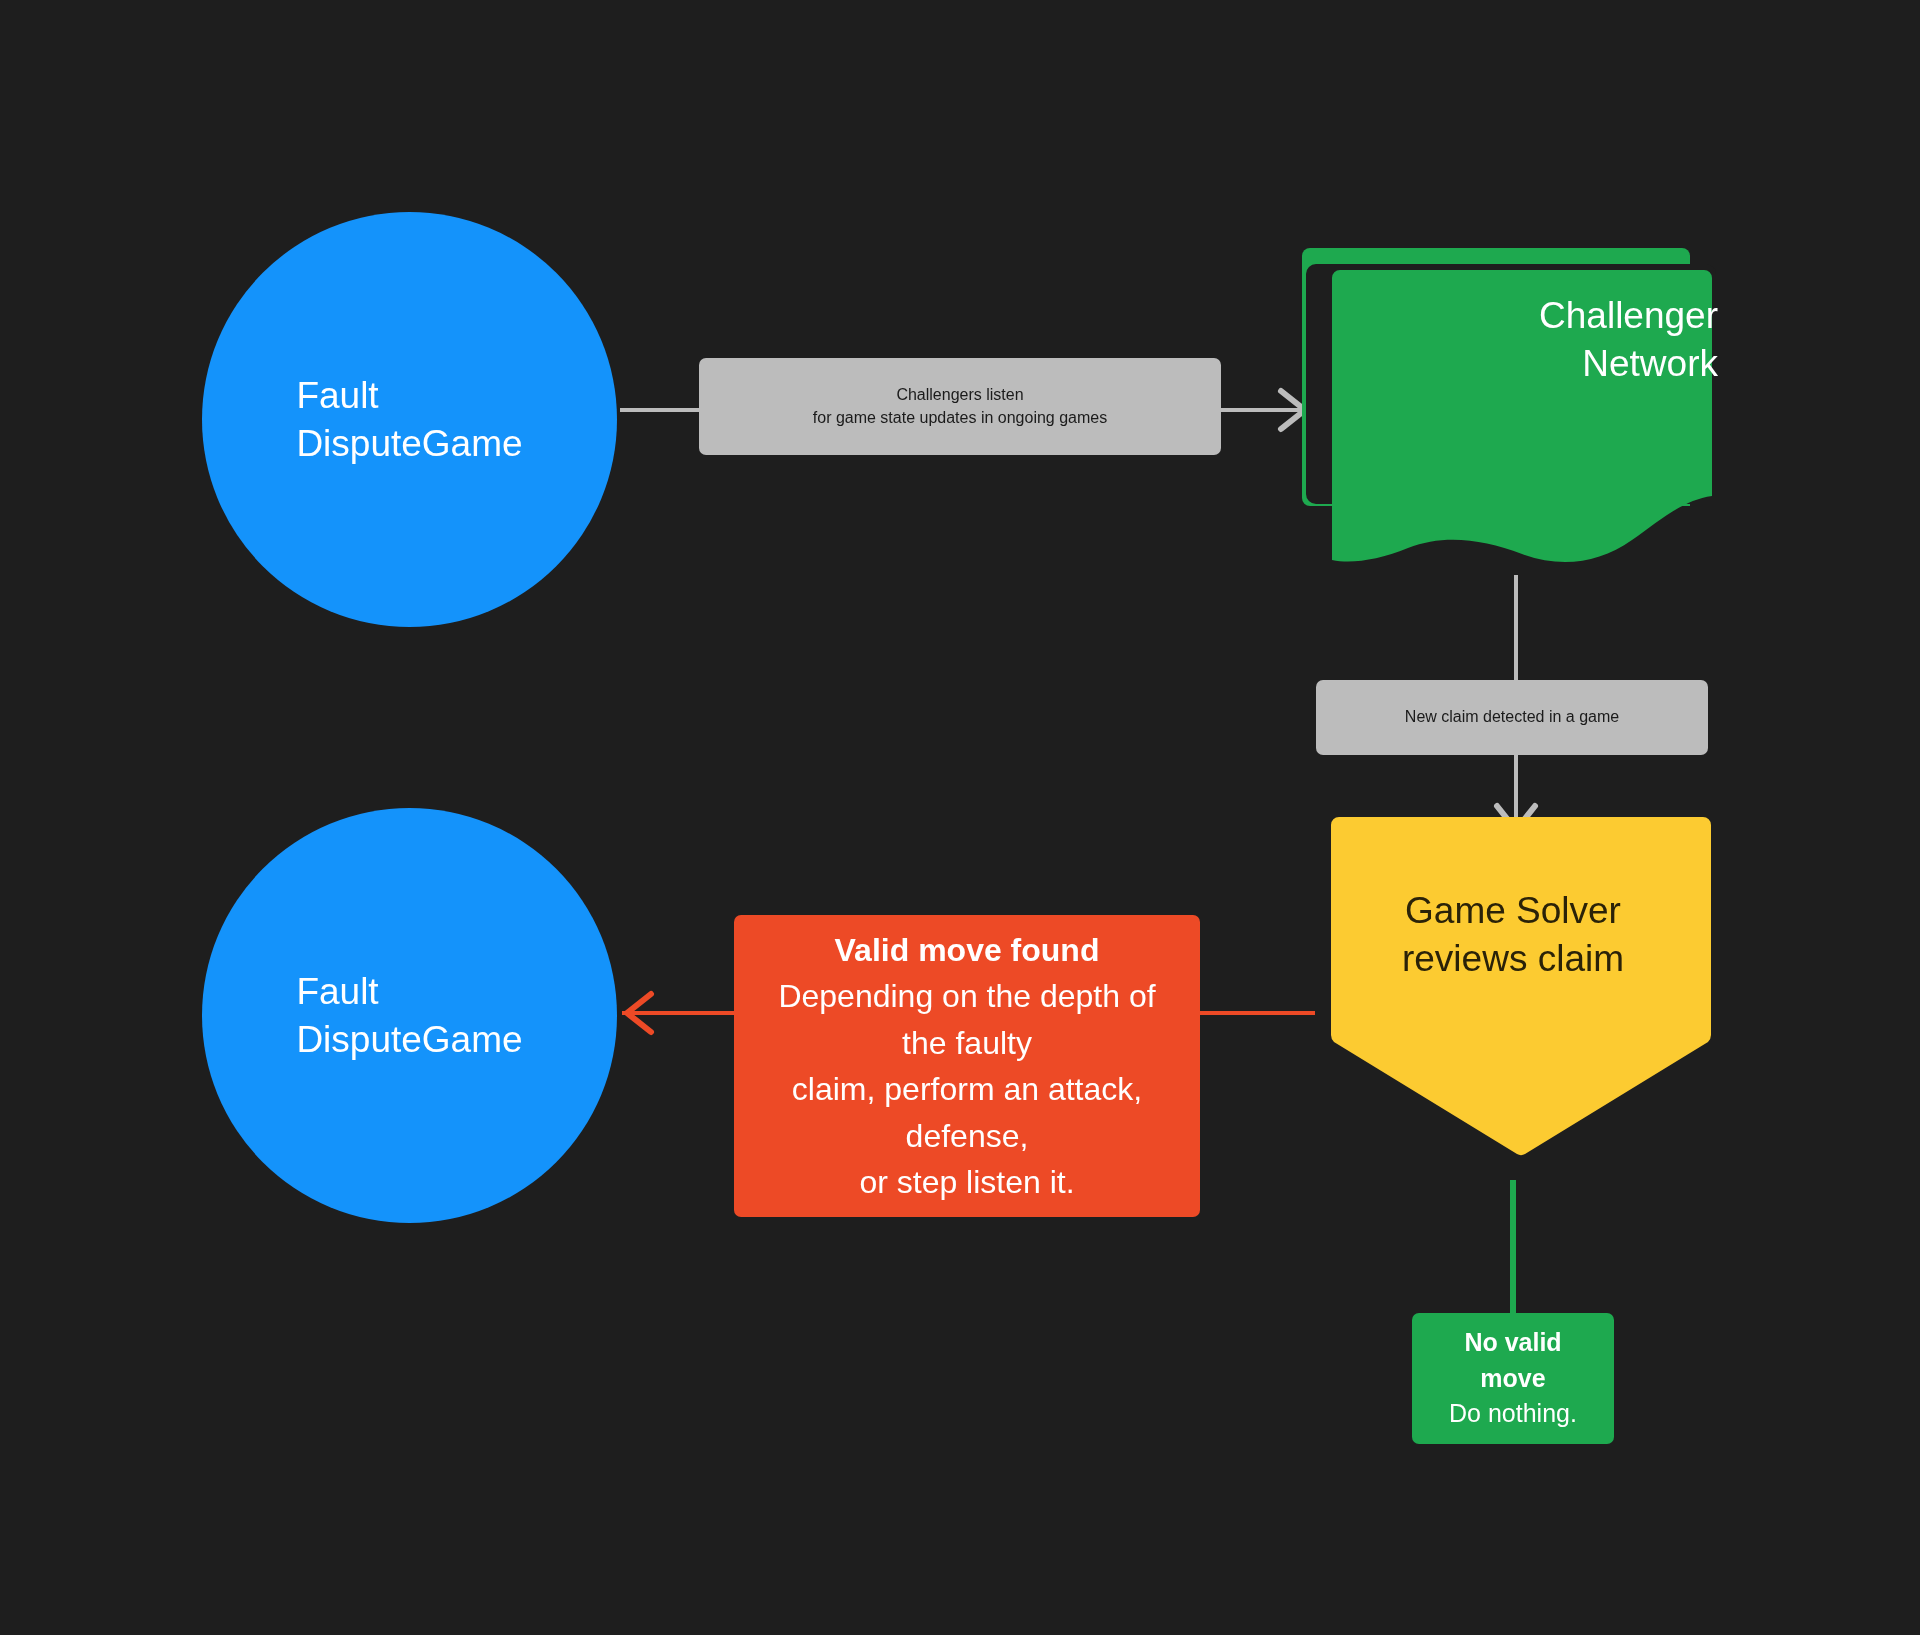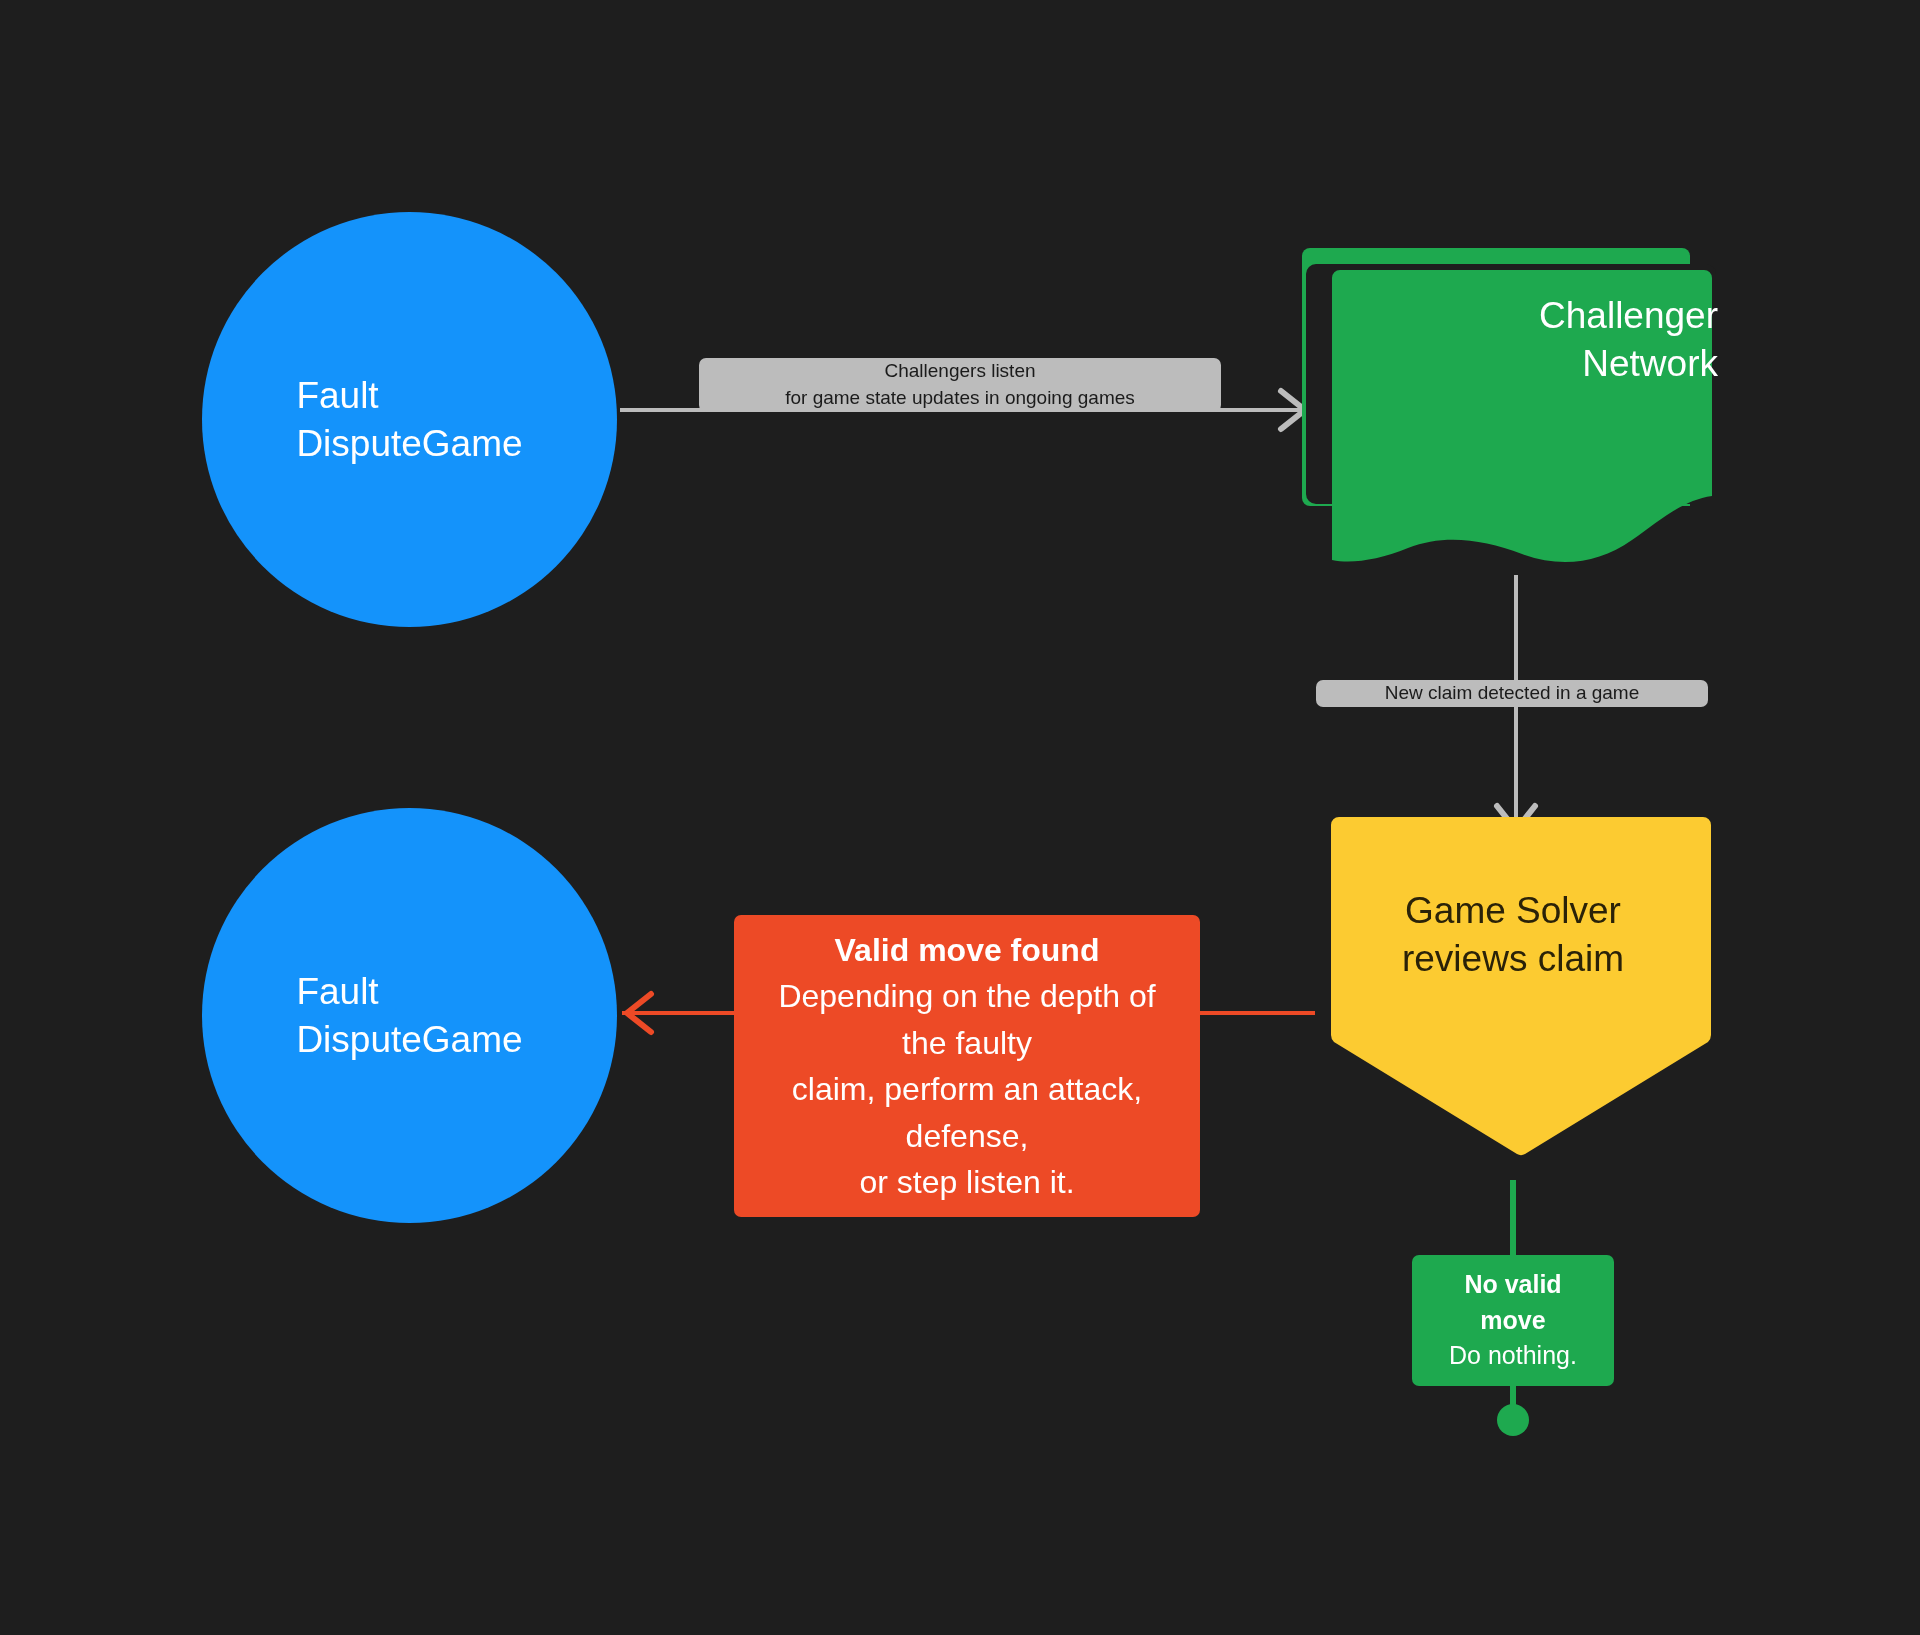--- a/index.html
+++ b/index.html
@@ -80,23 +80,23 @@
   
   .edge-label {
     position: absolute;
     border-radius: 7px;
     text-align: center;
     box-sizing: border-box;
   }
   .edge-label.grey {
     background: #bcbcbc;
     color: #1b1b1b;
-    font-size: 19px;
+    font-size: 16px;
     line-height: 1.42;
-    padding: 0 20px;
+    padding: 26px 20px;
   }
   .edge-label.orange {
     background: #ed4a26;
     color: #ffffff;
     font-size: 32px;
     line-height: 1.45;
     padding: 12px 22px;
   }
   .edge-label.green {
     background: #1ea94f;
@@ -189,18 +189,18 @@
     <span class="line">New claim detected in a game</span>
   </div>
 
   <div class="edge-label orange" style="left:734px; top:915px; width:466px;">
     <span class="strong">Valid move found</span>
     <span class="line">Depending on the depth of the faulty</span>
     <span class="line">claim, perform an attack, defense,</span>
     <span class="line">or step listen it.</span>
   </div>
 
-  <div class="edge-label green" style="left:1412px; top:1255px; width:202px;">
+  <div class="edge-label green" style="left:1412px; top:1313px; width:202px;">
     <span class="strong">No valid move</span>
     <span class="line">Do nothing.</span>
   </div>
 
 </div>
 
 </body></html>

